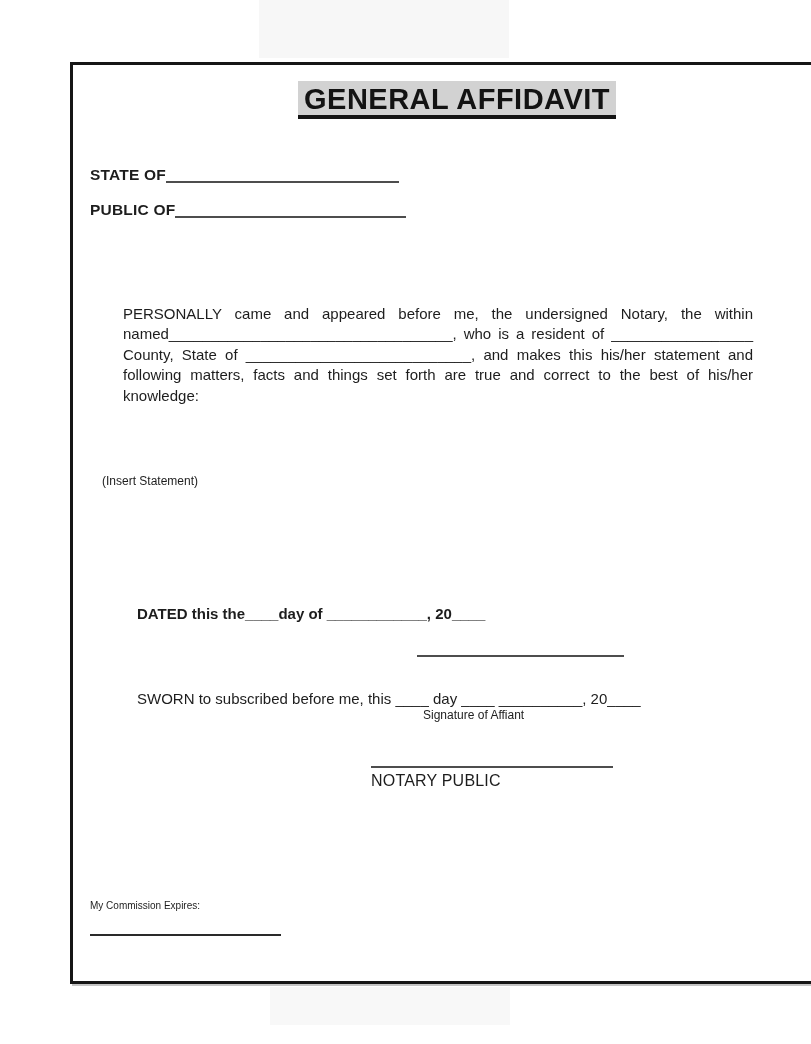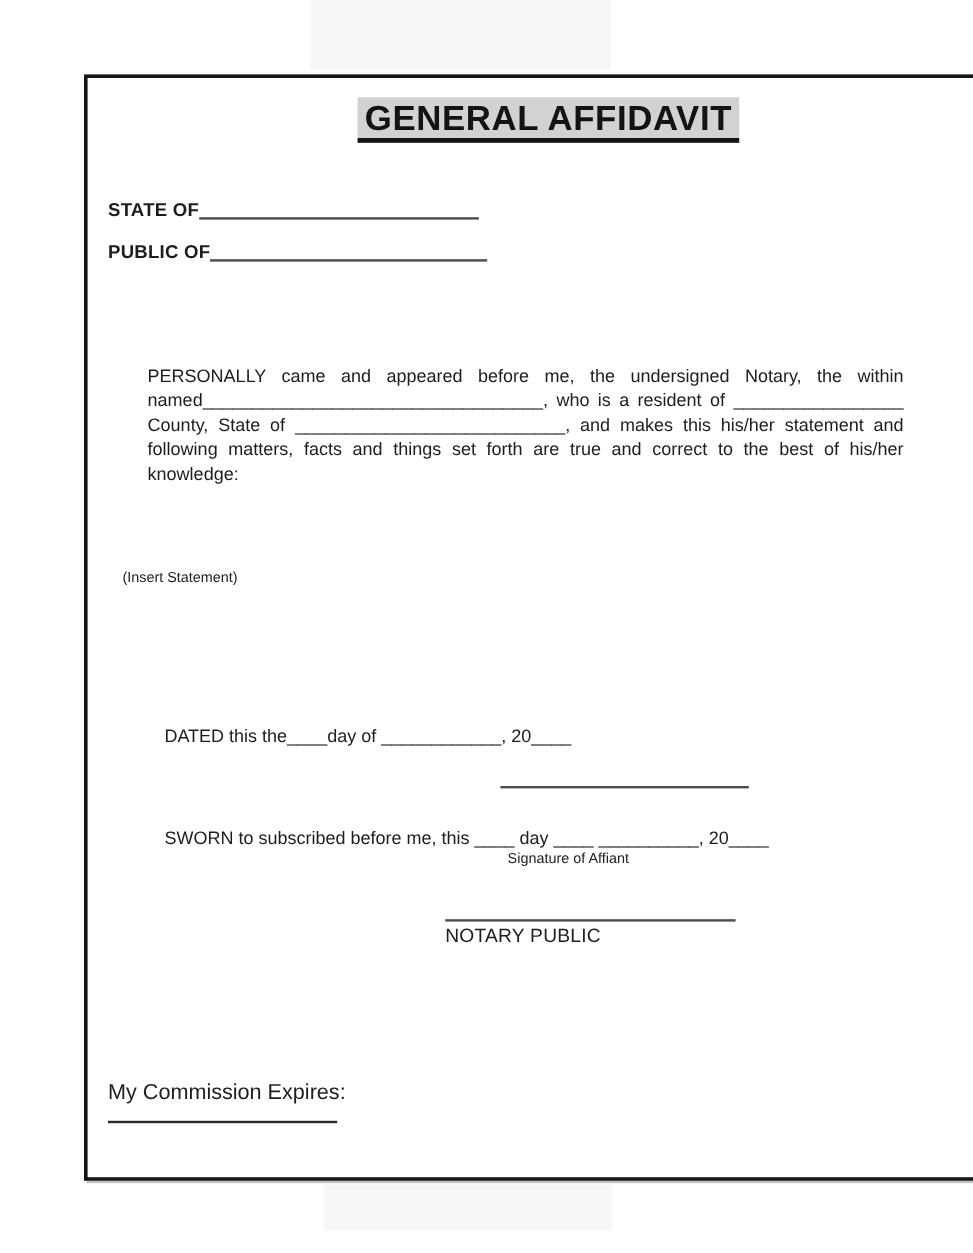--- a/index.html
+++ b/index.html
@@ -49,30 +49,30 @@
     vertical-align: -3px;
   }
   .blank-state  { width: 233px; }
   .blank-county { width: 231px; }
 
   .para { left: 17px; top: 239px; width: 630px; font-size: 15px; line-height: 20.4px; margin-left: 33px; }
   .jline { text-align: justify; text-align-last: justify; }
   .jline:last-child { text-align-last: left; }
 
   .insert   { left: 17px; top: 409px; font-size: 12px; margin-left: 12px; }
-  .dated    { left: 64px; top: 540px; font-size: 15px; }
+  .dated    { left: 64px; top: 540px; font-size: 15px; font-weight: bold; }
 
   .rule { border-top: 2px solid #4d4d4d; height: 0; }
   .sig-line     { left: 344px; top: 590px; width: 207px; }
   .sig-caption  { left: 350px; top: 597px; font-size: 12px; color: #222; margin-top: 46px; }
   .sworn        { left: 64px;  top: 625px; font-size: 15px; }
   .notary-line  { left: 298px; top: 701px; width: 242px; }
   .notary-caption { left: 298px; top: 707px; font-size: 16px; letter-spacing: 0.2px; }
 
-  .commission      { left: 17px; top: 835px; font-size: 18px; }
+  .commission      { left: 17px; top: 835px; font-size: 10px; }
   .commission-line { left: 17px; top: 869px; width: 191px; border-top: 2px solid #2a2a2a; height: 0; }
 </style>
 </head>
 <body>
 
 <div class="artifact artifact-top"></div>
 <div class="artifact artifact-bottom"></div>
 
 <div class="sheet">
 

